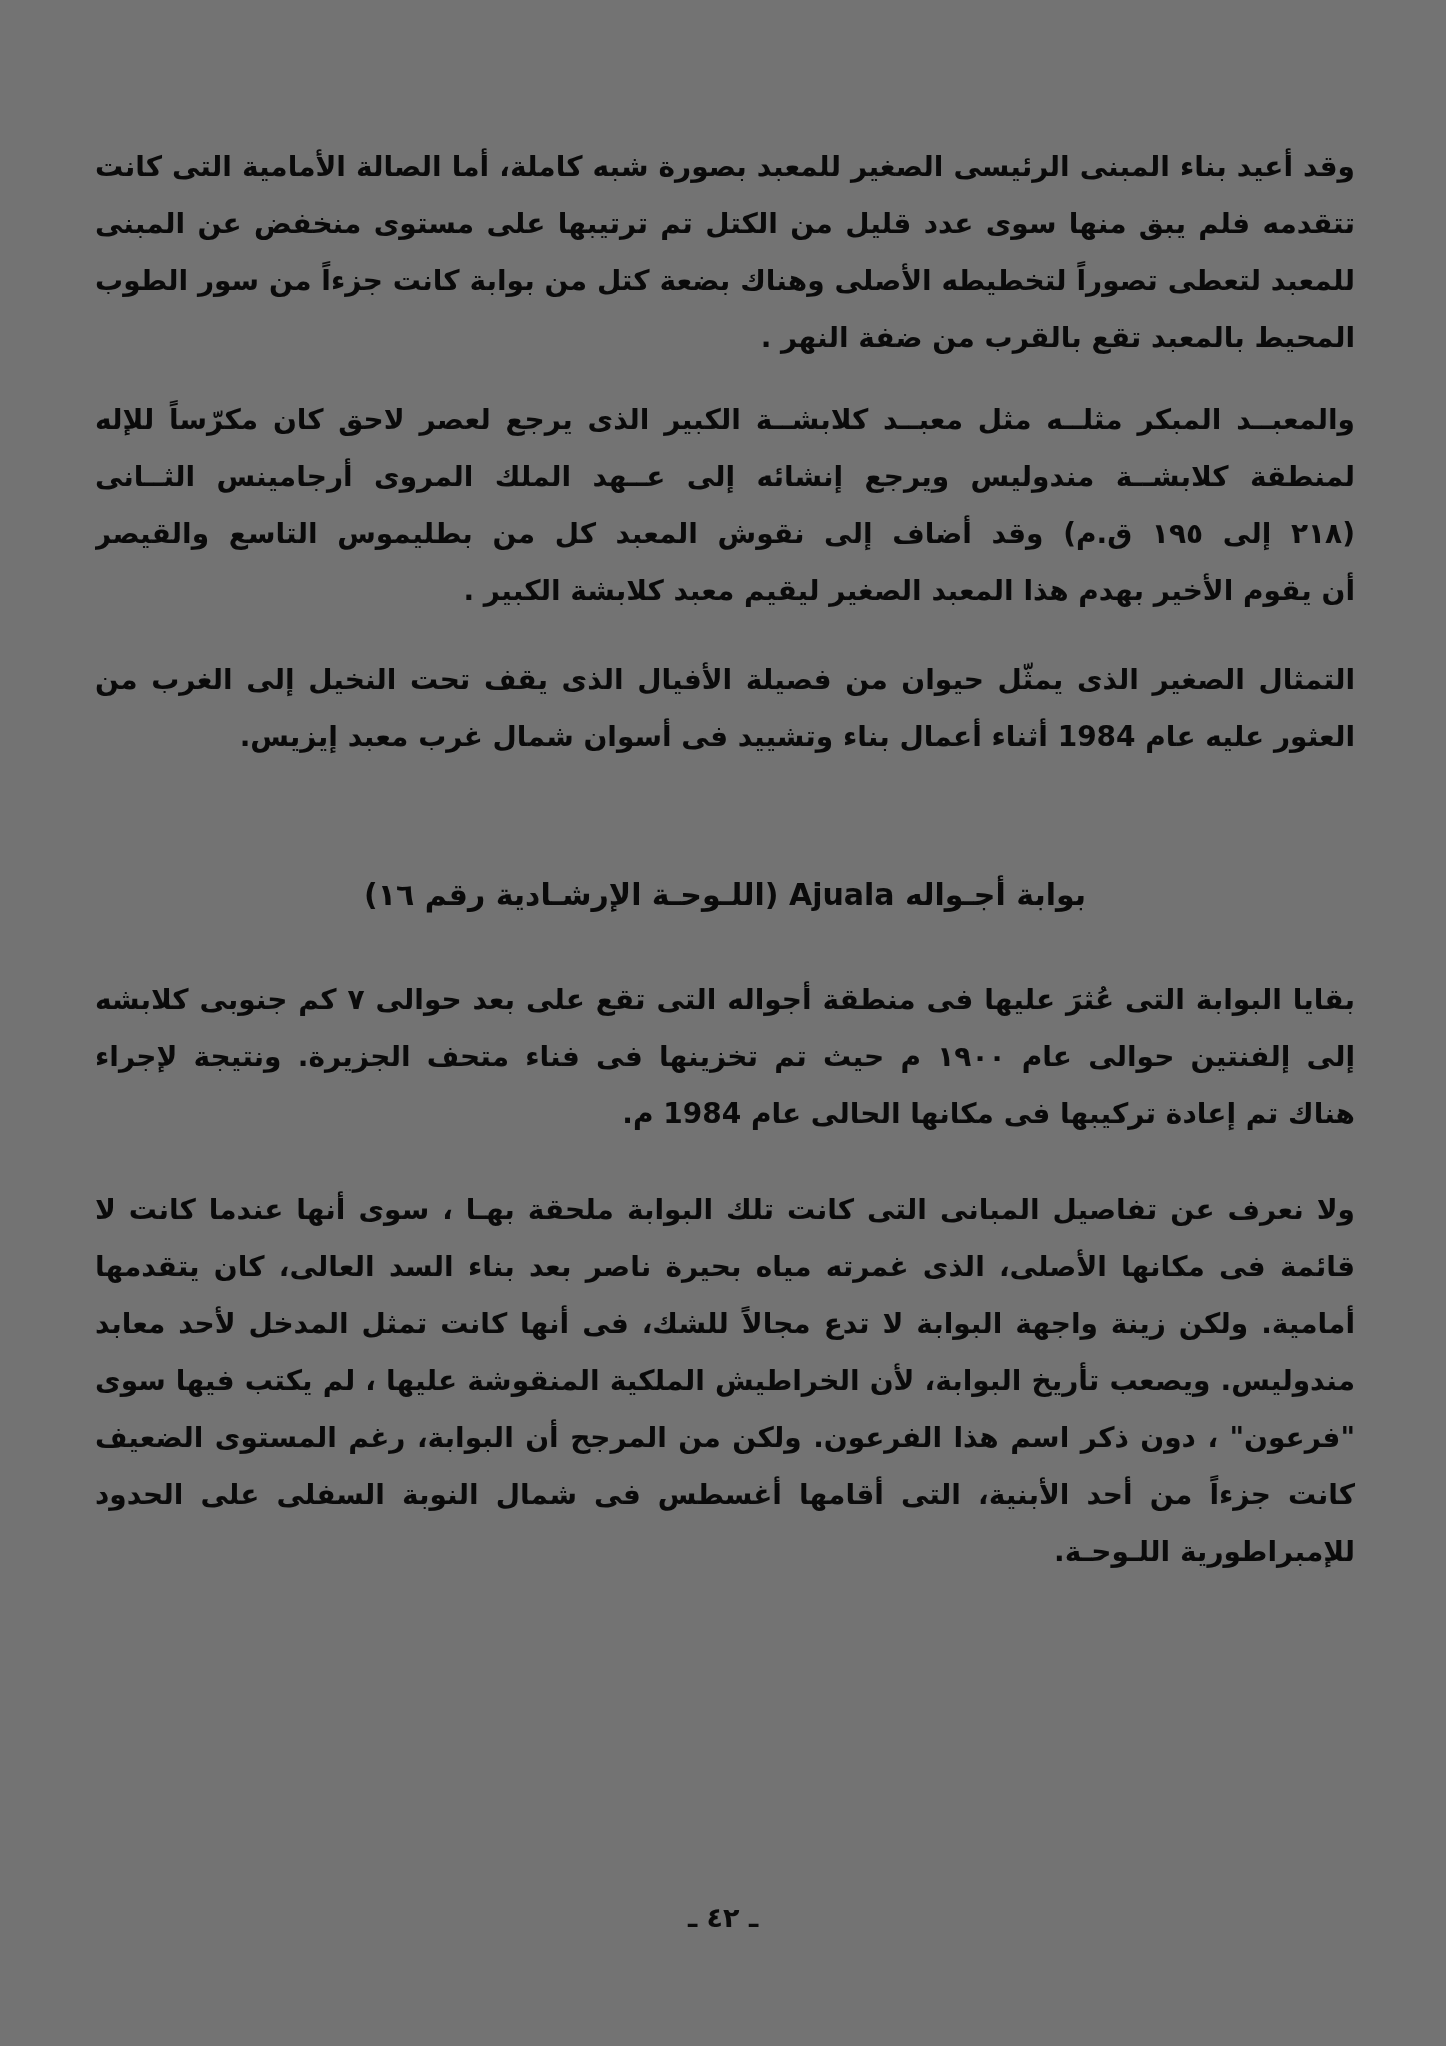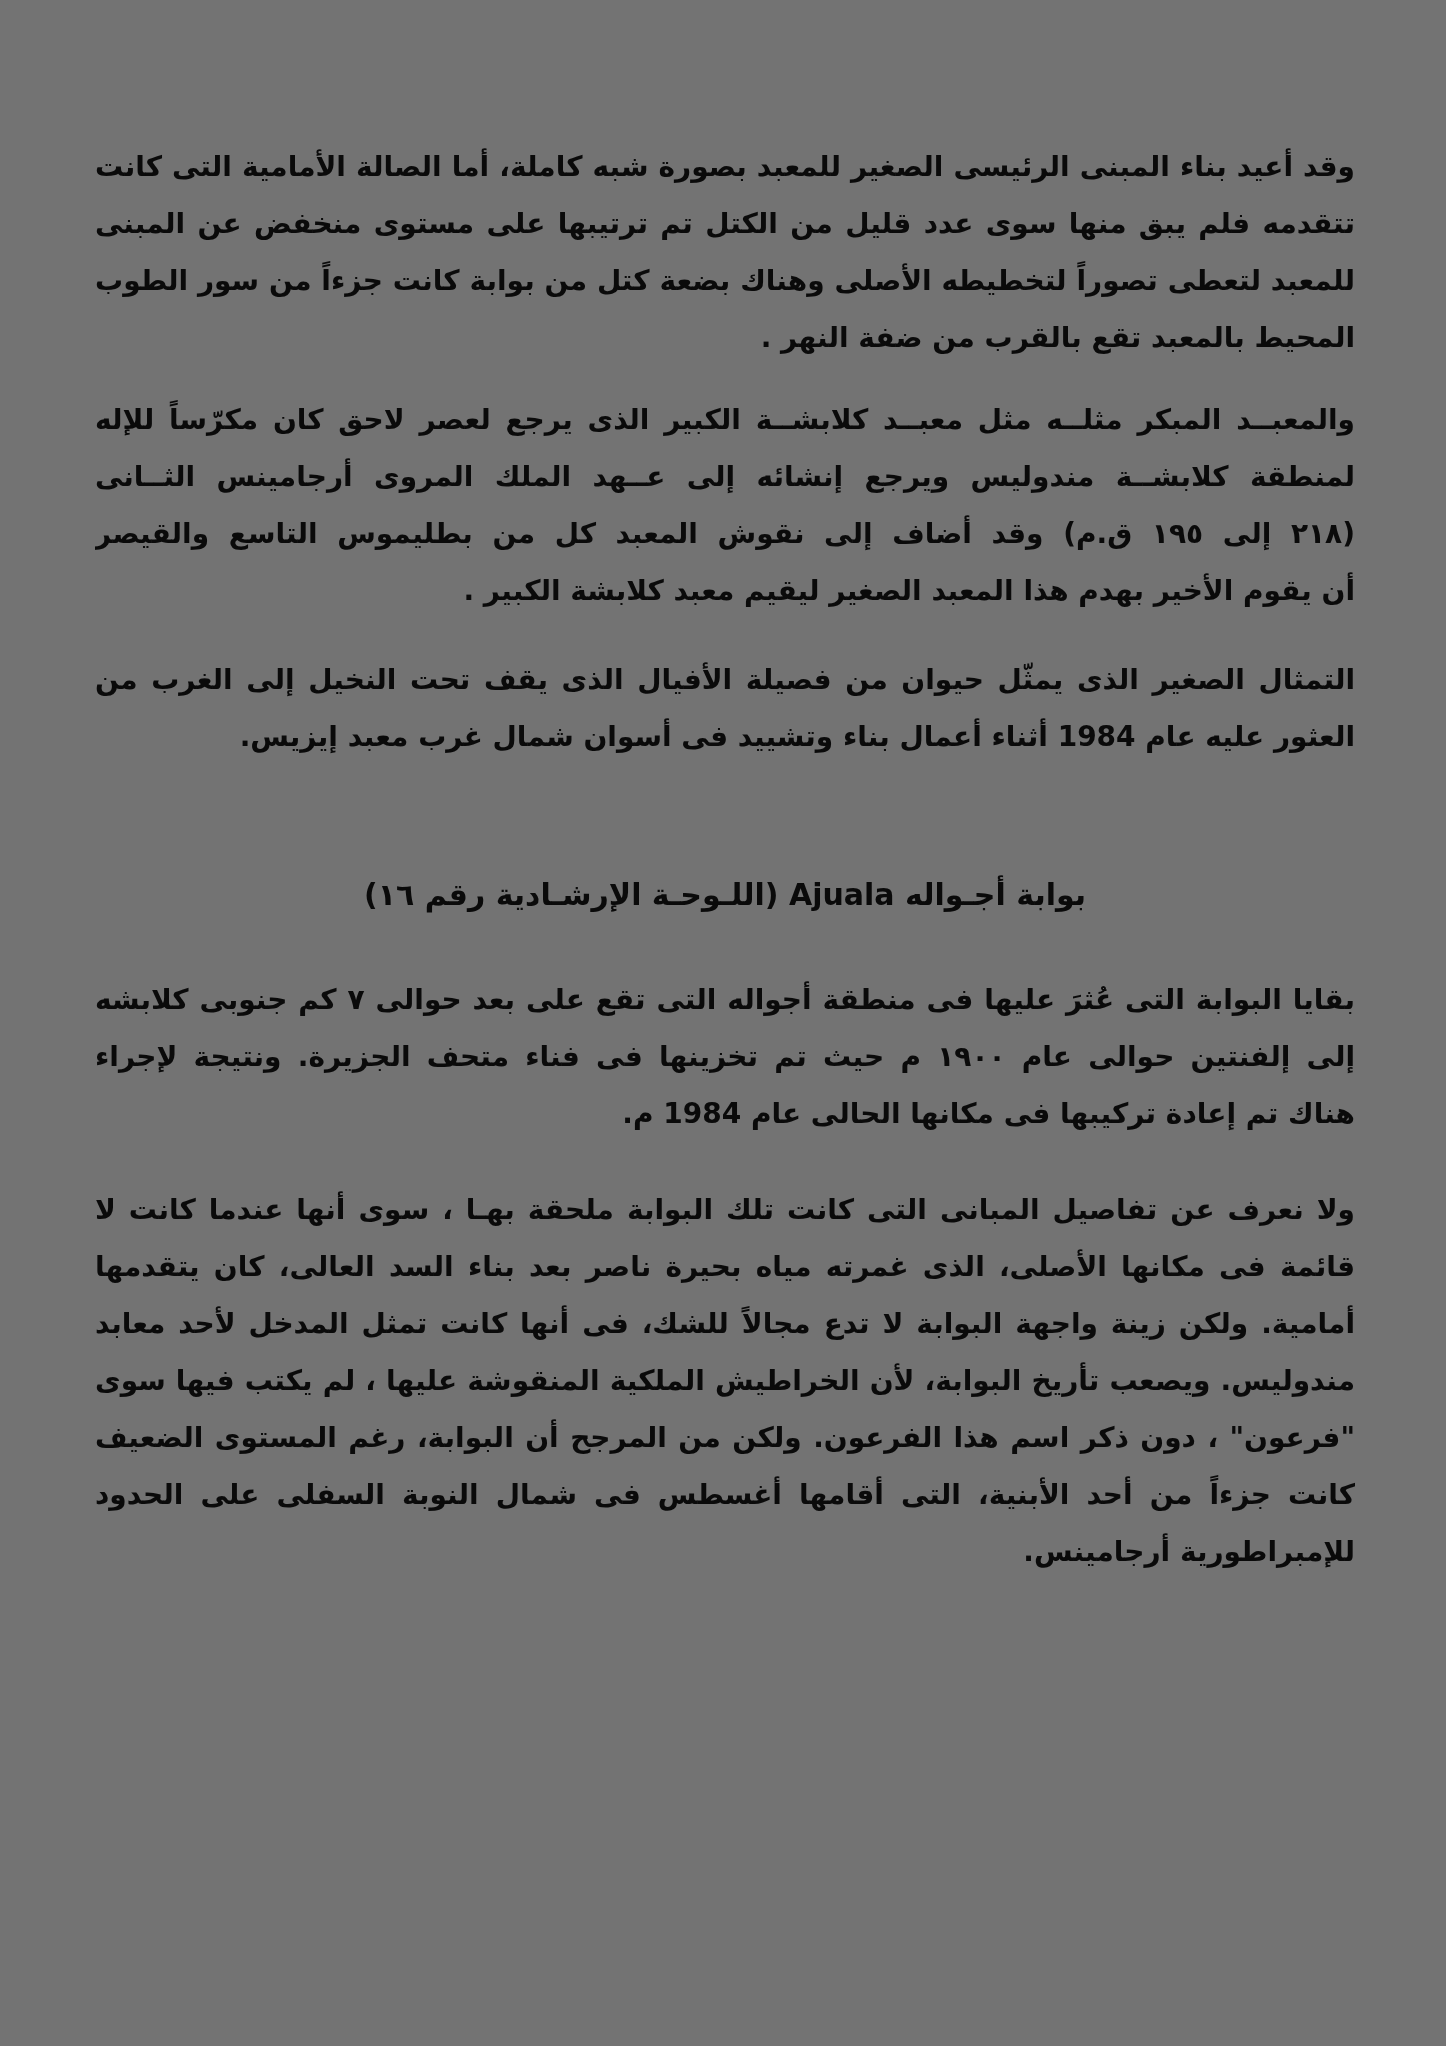--- a/index.html
+++ b/index.html
@@ -100,18 +100,19 @@
       <div class="line last">هناك تم إعادة تركيبها فى مكانها الحالى عام 1984 م.</div>
     </div>
 
     <div class="para p5">
       <div class="line">ولا نعرف عن تفاصيل المبانى التى كانت تلك البوابة ملحقة بهـا ، سوى أنها عندما كانت لا تزال</div>
       <div class="line">قائمة فى مكانها الأصلى، الذى غمرته مياه بحيرة ناصر بعد بناء السد العالى، كان يتقدمها شرفة</div>
       <div class="line">أمامية. ولكن زينة واجهة البوابة لا تدع مجالاً للشك، فى أنها كانت تمثل المدخل لأحد معابد الإله</div>
       <div class="line">مندوليس. ويصعب تأريخ البوابة، لأن الخراطيش الملكية المنقوشة عليها ، لم يكتب فيها سوى كلمة</div>
       <div class="line">"فرعون" ، دون ذكر اسم هذا الفرعون. ولكن من المرجح أن البوابة، رغم المستوى الضعيف لزينتها ،</div>
       <div class="line">كانت جزءاً من أحد الأبنية، التى أقامها أغسطس فى شمال النوبة السفلى على الحدود الجنوبية</div>
-      <div class="line last">للإمبراطورية أرجامينس.</div>
+      <div class="line last">للإمبراطورية اللـوحـة.</div>
     </div>
 
   </div>
 
+  <div class="pagenum">ـ ٤٢ ـ</div>
 </div>
 
 </body></html>

